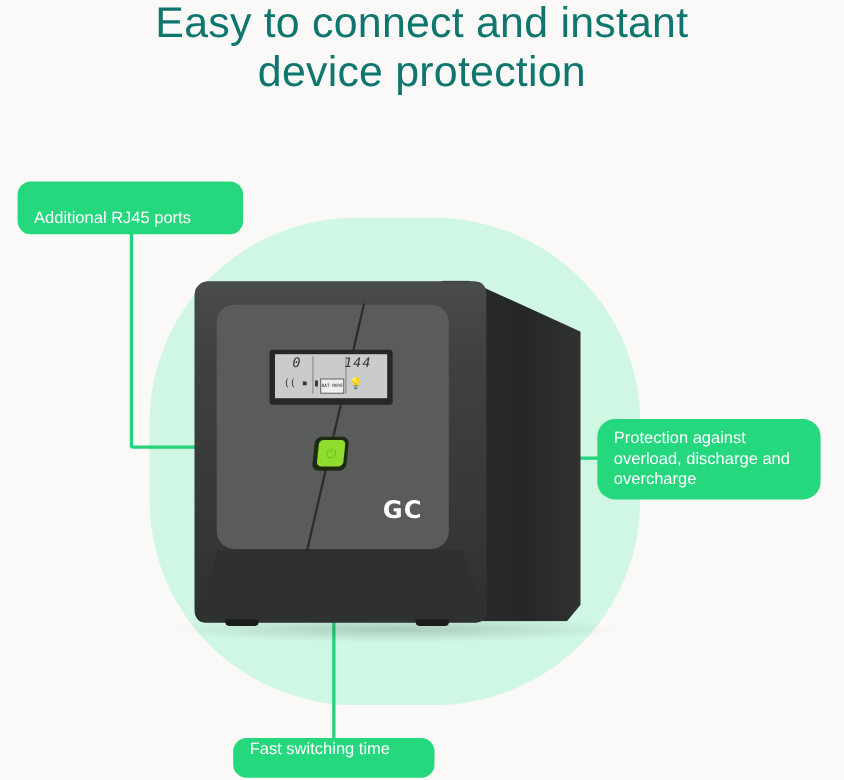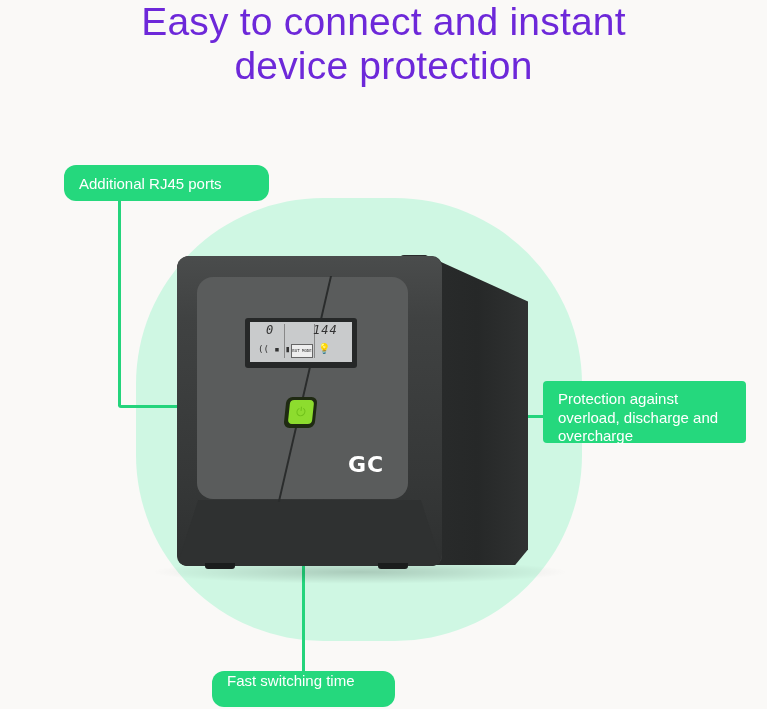--- a/index.html
+++ b/index.html
@@ -3,35 +3,35 @@
 <meta charset="utf-8">
 <style>
   html, body { margin: 0; padding: 0; }
   body {
     width: 767px; height: 709px; overflow: hidden; position: relative;
     background: #faf9f7;
     font-family: "Liberation Sans", "DejaVu Sans", sans-serif;
   }
   .headline {
     position: absolute; left: 0; top: 0; width: 767px; text-align: center;
-    font-size: 39px; line-height: 44px; color: #6d28d9; padding-top: 0px;
+    font-size: 39px; line-height: 44px; color: #0f766e; padding-top: 0px;
     letter-spacing: 0.2px;
   }
   .headline span { display: block; }
   .glow {
     position: absolute; left: 136px; top: 198px; width: 446px; height: 443px;
     background: #cff7e3; border-radius: 42%;
   }
   .line { position: absolute; background: #24d47c; }
   .pill {
     position: absolute; background: #25d87d; color: #fff; border-radius: 14px;
     font-size: 15px; line-height: 19px; box-sizing: border-box;
   }
-  .pill-rj45 { left: 16px; top: 165px; width: 205px; height: 36px; padding: 9px 15px; border-radius: 12px; margin-left: 48px; }
-  .pill-protect { left: 543px; top: 381px; width: 203px; height: 62px; padding: 9px 15px; border-radius: 4px; font-size: 15px; line-height: 18.5px; }
+  .pill-rj45 { left: 16px; top: 165px; width: 205px; height: 36px; padding: 24px 15px; border-radius: 12px; }
+  .pill-protect { left: 543px; top: 381px; width: 203px; height: 73px; padding: 9px 15px; border-radius: 16px; font-size: 15px; line-height: 18.5px; }
   .pill-fast { left: 212px; top: 671px; width: 183px; height: 36px; padding: 0 15px; border-radius: 12px; }
 
   
   .ups-side {
     position: absolute; left: 400px; top: 255px; width: 128px; height: 310px;
     background: linear-gradient(90deg, #2b2d2d 0%, #262828 60%, #303232 100%);
     border-radius: 4px 10px 8px 2px;
     clip-path: polygon(0 0, 20% 0, 100% 15%, 100% 95%, 90% 100%, 0 100%);
   }
   .ups-body {

